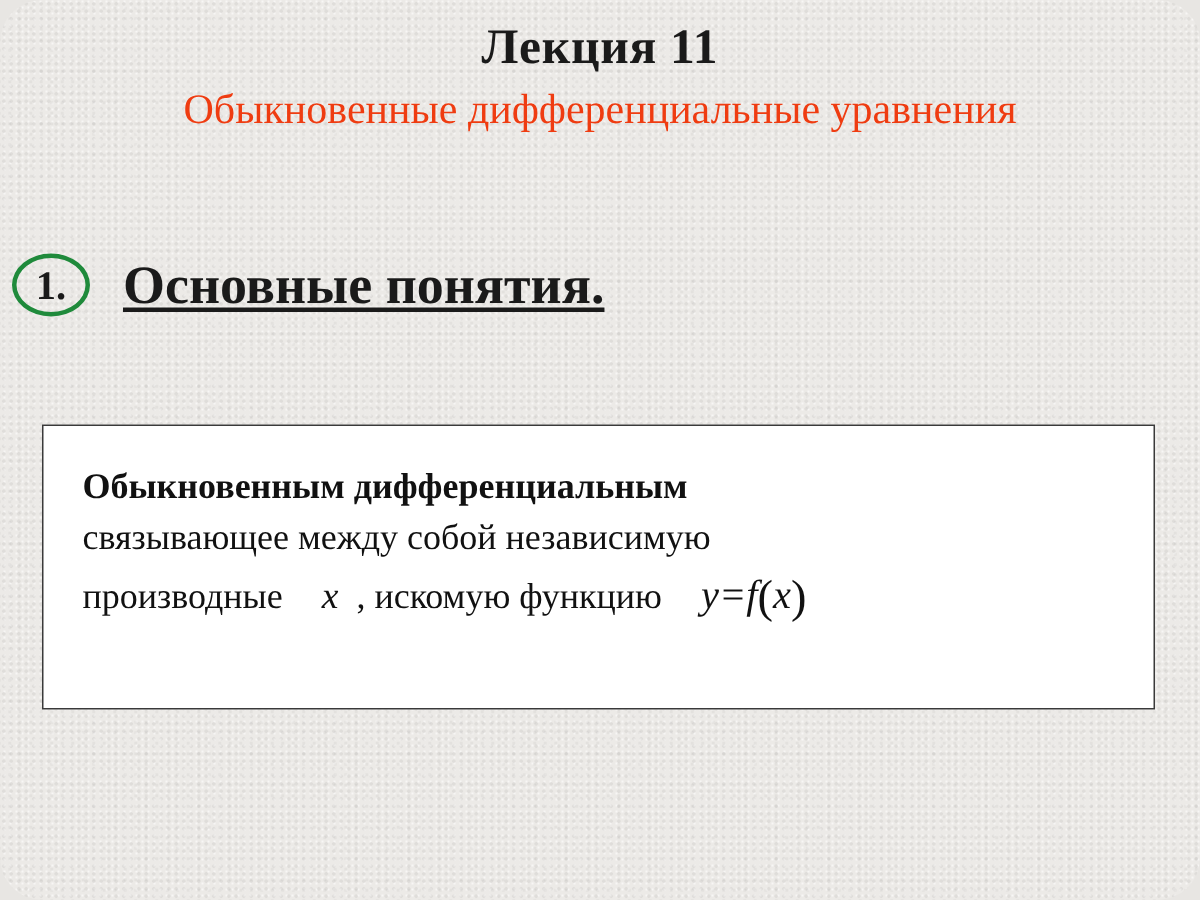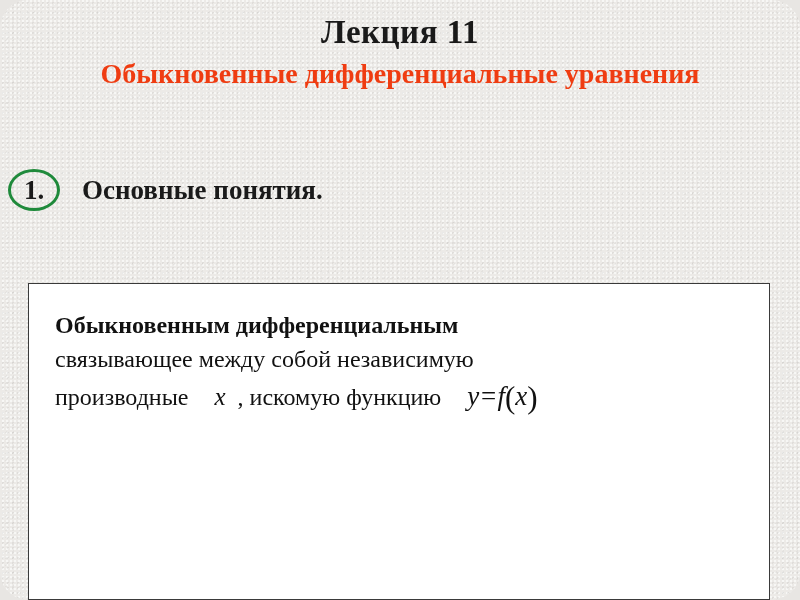--- a/index.html
+++ b/index.html
@@ -37,21 +37,21 @@
   .lecture-title {
     font-size: 33px;
     font-weight: bold;
     color: #1a1a1a;
     letter-spacing: 0.5px;
     line-height: 1.12;
   }
   .subject-title {
     margin-top: 7px;
     font-size: 28px;
-    font-weight: bold;
+    font-weight: normal;
     color: #ef3c11;
     line-height: 1.16;
     padding: 0 60px;
   }
   .section-row {
     position: absolute;
     top: 166px;
     left: 8px;
     right: 0;
     height: 48px;
@@ -67,31 +67,32 @@
     align-items: center;
     justify-content: center;
     font-size: 27px;
     font-weight: bold;
     color: #1a1a1a;
     box-sizing: border-box;
     flex: none;
   }
   .section-title {
     margin-left: 22px;
-    font-size: 27px;
+    font-size: 36px;
     font-weight: bold;
     color: #1a1a1a;
+    text-decoration: underline;
     text-underline-offset: 3px;
   }
   .def-box {
     position: absolute;
     left: 28px;
     top: 283px;
     width: 742px;
-    height: 317px;
+    height: 190px;
     background: #ffffff;
     border: 1px solid #3a3a3a;
     box-sizing: border-box;
     padding: 24px 22px 10px 26px;
   }
   .def-line {
     font-size: 24px;
     color: #111;
     line-height: 1.42;
     white-space: nowrap;

